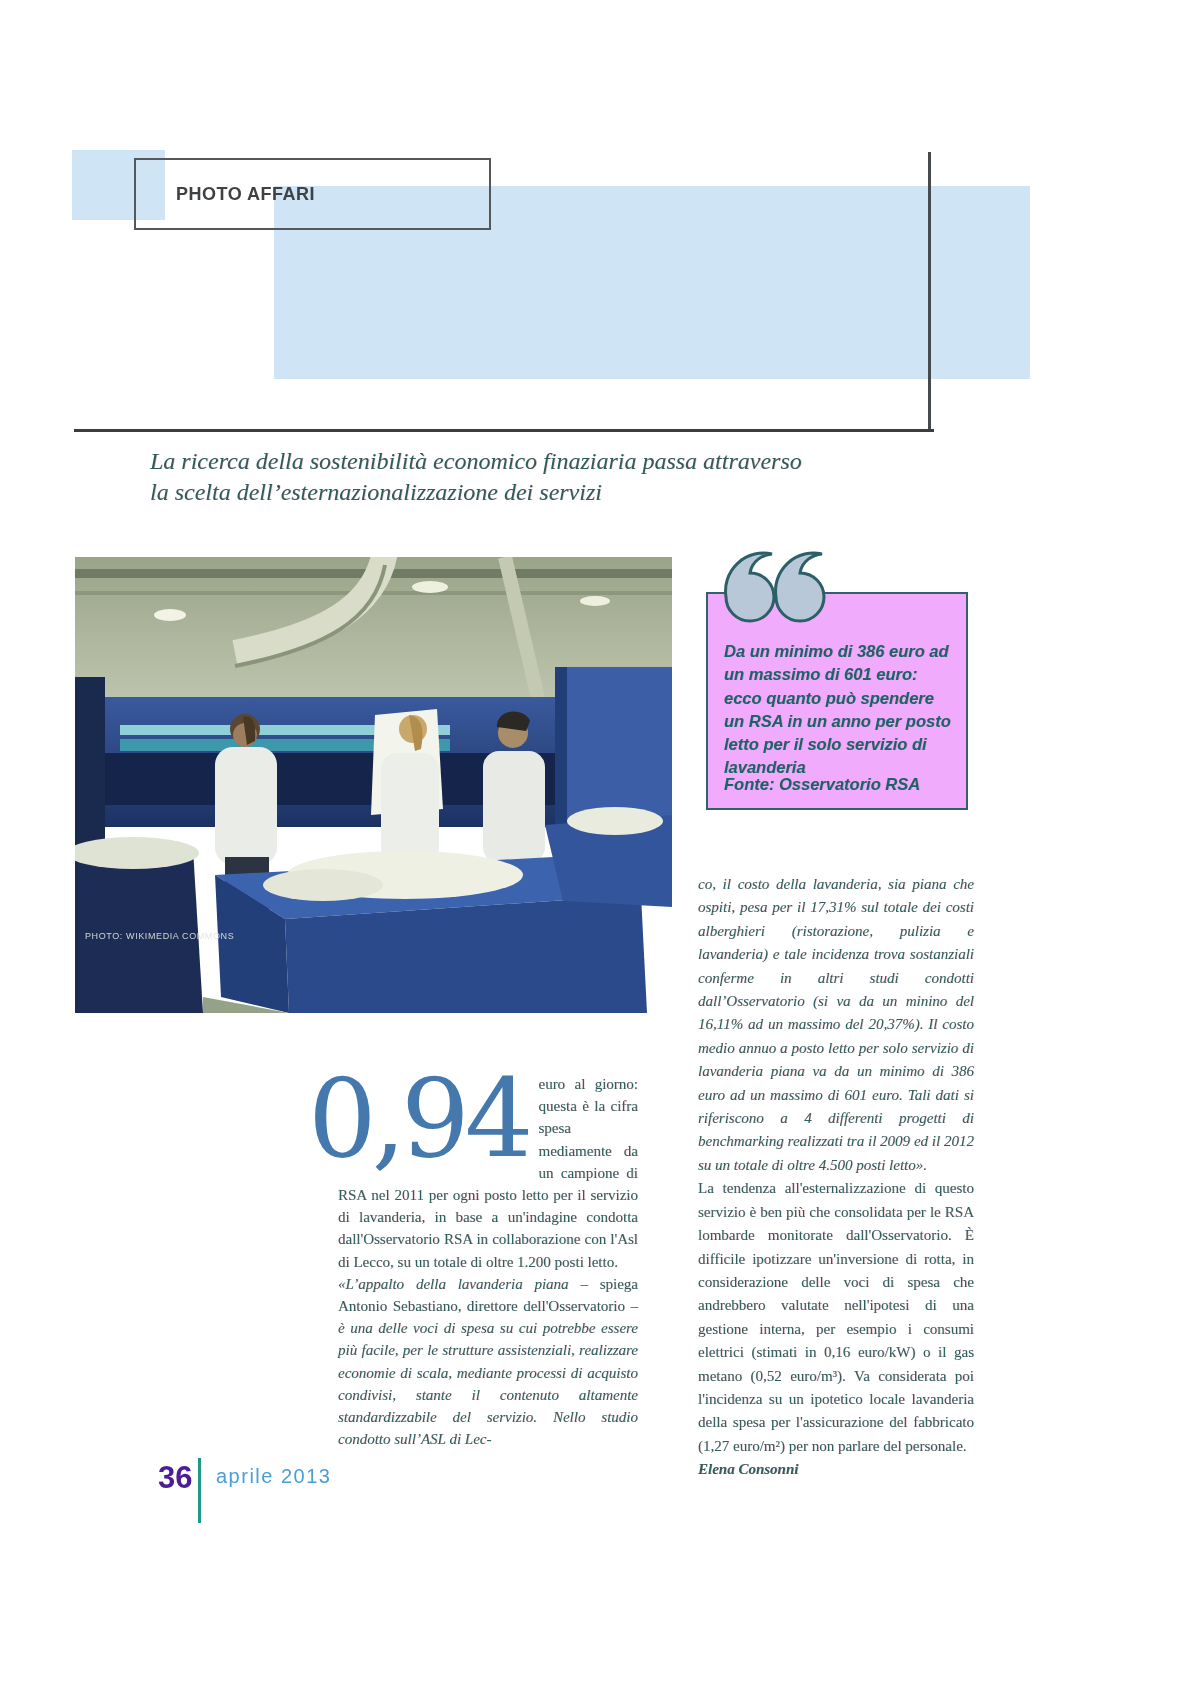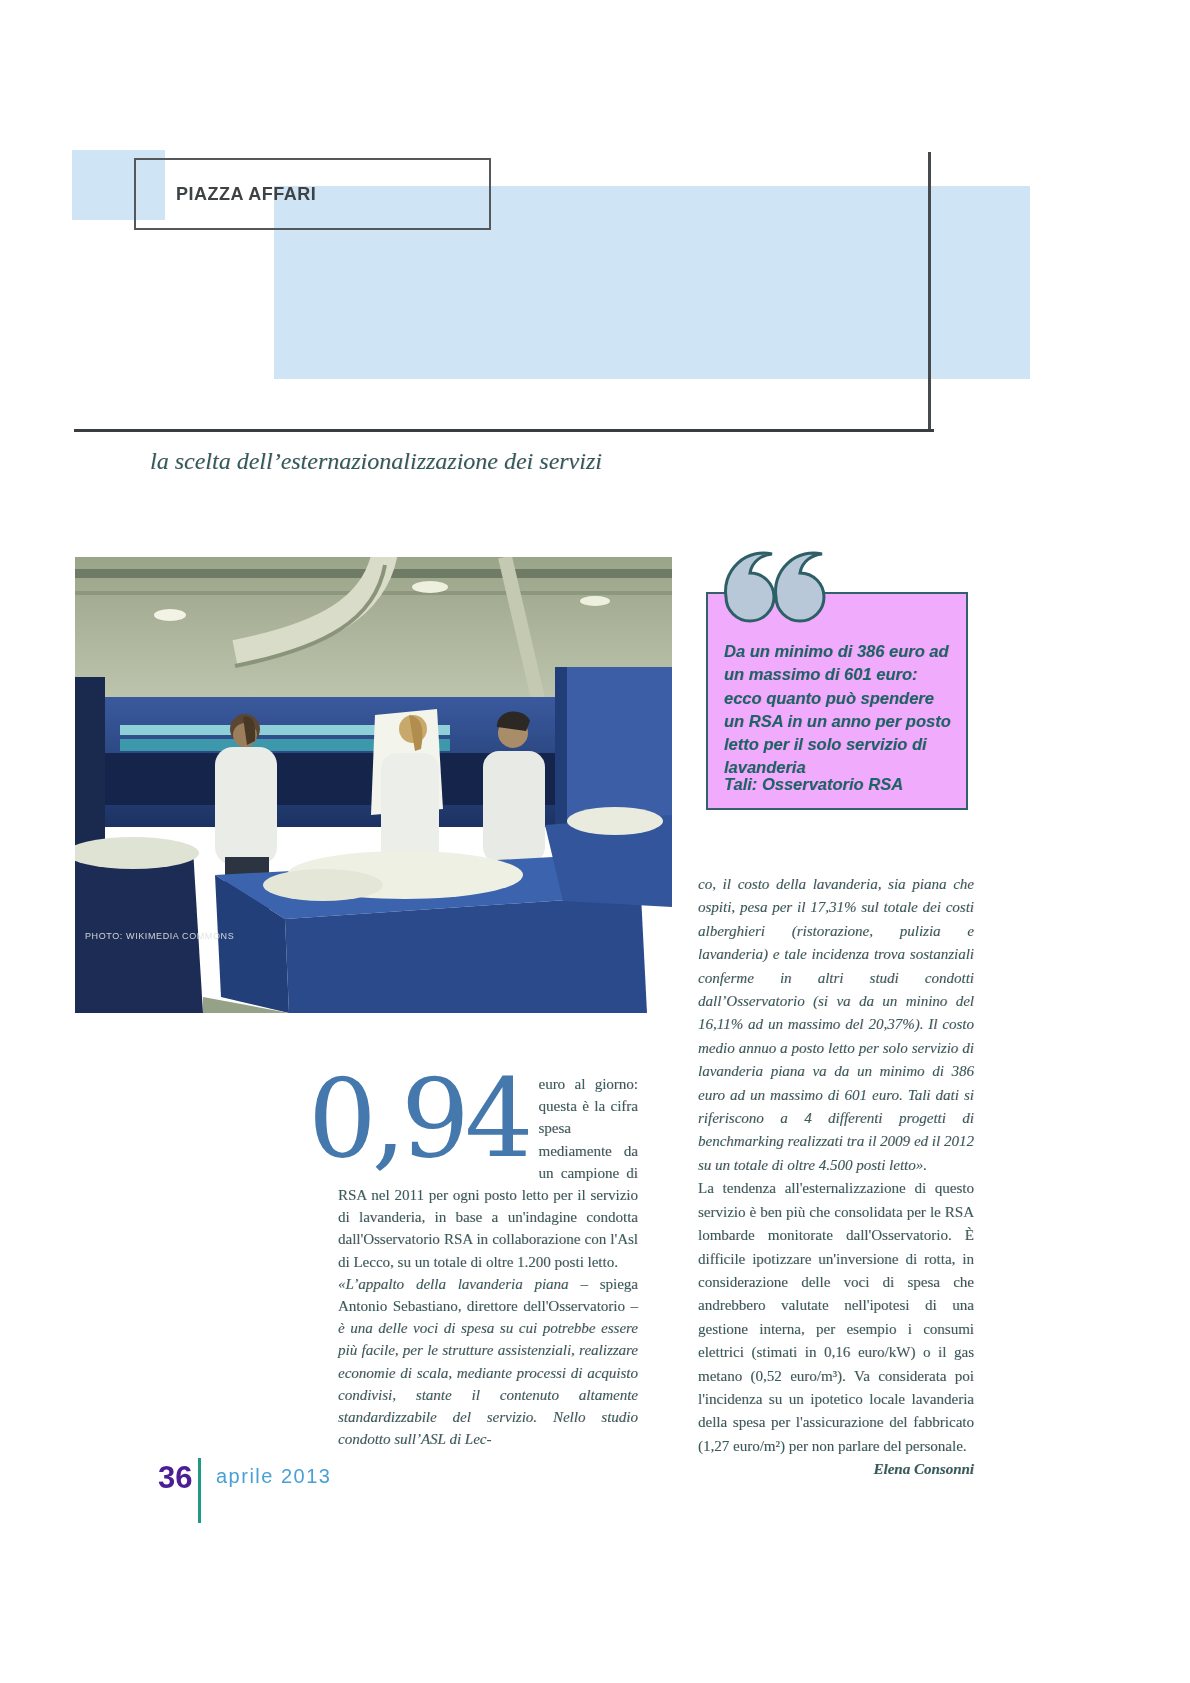--- a/index.html
+++ b/index.html
@@ -69,48 +69,49 @@
   .dropnum{
     float:left;
     font-family:"DejaVu Serif","Liberation Serif",serif;
     font-size:108px;line-height:88px;letter-spacing:-5px;
     color:#4579ad;margin:2px 10px 0 -30px;
     text-shadow:none;
   }
   .run-n{}
   .run-b{font-weight:normal;}
   .run-i{font-style:italic;}
-  .author{text-align:right;font-weight:bold;font-style:italic;margin-top:0;}
+  .author{font-weight:bold;font-style:italic;margin-top:0;}
   
   .page-num{
     position:absolute;left:158px;top:1460px;
     font-family:"Liberation Sans",sans-serif;font-weight:bold;
     font-size:31px;color:#4c1d95;
   }
   .footer-rule{position:absolute;left:198px;top:1458px;width:3px;height:65px;background:#1f9a86;}
   .footer-issue{
     position:absolute;left:216px;top:1465px;
     font-family:"Liberation Sans",sans-serif;font-size:20px;letter-spacing:1.5px;color:#4aa0d4;
   }
 </style>
 </head>
 <body>
 
 <div class="page">
 
   <div class="sq-blue"></div>
   <div class="title-band"></div>
   <div class="kicker-box"></div>
-  <div class="kicker">PIAZZA AFFARI</div>
+  <div class="kicker">PHOTO AFFARI</div>
   <div class="v-rule"></div>
 
 
   <div class="h-rule"></div>
 
   <div class="subtitle">
+    <div>La ricerca della sostenibilità economico finaziaria passa attraverso</div>
     <div>la scelta dell’esternazionalizzazione dei servizi</div>
   </div>
 
   <div class="photo">
     <svg viewBox="0 0 597 456" preserveAspectRatio="none">
       <defs>
         <linearGradient id="ceil" x1="0" y1="0" x2="0" y2="1">
           <stop offset="0" stop-color="#9aa488"></stop>
           <stop offset="1" stop-color="#c9cfba"></stop>
         </linearGradient>
@@ -172,21 +173,21 @@
   </div>
 
   <svg class="quote-glyph" viewBox="0 0 115 80">
     <g stroke="#2c5f66" stroke-width="3" fill="#b9c8d8">
       <path d="M14,48 a24,24 0 1 0 24,-24 c2,-12 12,-18 22,-19 a38,38 0 0 0 -46,43 z"></path>
       <path d="M64,48 a24,24 0 1 0 24,-24 c2,-12 12,-18 22,-19 a38,38 0 0 0 -46,43 z"></path>
     </g>
   </svg>
   <div class="quote-box">
     <div class="quote-text">Da un minimo di 386 euro ad un massimo di 601 euro: ecco quanto può spendere un RSA in un anno per posto letto per il solo servizio di lavanderia</div>
-    <div class="quote-source">Tali: Osservatorio RSA</div>
+    <div class="quote-source">Fonte: Osservatorio RSA</div>
   </div>
 
   <div class="col col-left">
     <p><span class="dropnum">0,94</span><span><span class="run-b">euro al giorno</span><span class="run-n">: questa è la cifra spesa mediamente da un campione di RSA nel 2011 per ogni posto letto per il servizio di lavanderia, in base a un'indagine condotta dall'</span><span class="run-b">Osservatorio RSA</span><span class="run-n"> in collaborazione con l'</span><span class="run-b">Asl di Lecco</span><span class="run-n">, su un totale di oltre 1.200 posti letto.</span></span></p>
     <p><span class="run-i">«L’appalto della lavanderia piana – </span><span class="run-n">spiega </span><span class="run-b">Antonio Sebastiano, direttore dell'Osservatorio – </span><span class="run-i">è una delle voci di spesa su cui potrebbe essere più facile, per le strutture assistenziali, realizzare economie di scala, mediante processi di acquisto condivisi, stante il contenuto altamente standardizzabile del servizio. Nello studio condotto sull’ASL di Lec-</span></p>
   </div>
 
   <div class="col col-right">
     <p><span class="run-i">co, il costo della lavanderia, sia piana che ospiti, pesa per il 17,31% sul totale dei costi alberghieri (ristorazione, pulizia e lavanderia) e tale incidenza trova sostanziali conferme in altri studi condotti dall’Osservatorio (si va da un minino del 16,11% ad un massimo del 20,37%). Il costo medio annuo a posto letto per solo servizio di lavanderia piana va da un minimo di 386 euro ad un massimo di 601 euro. Tali dati si riferiscono a 4 differenti progetti di benchmarking realizzati tra il 2009 ed il 2012 su un totale di oltre 4.500 posti letto».</span></p>
     <p><span class="run-b">La tendenza all'esternalizzazione </span><span class="run-n">di questo servizio è ben più che consolidata per le RSA lombarde  monitorate dall'Osservatorio. È difficile ipotizzare un'inversione di rotta, in considerazione delle  voci di spesa che andrebbero valutate nell'ipotesi di una gestione interna, per esempio i consumi elettrici (stimati in 0,16 euro/kW) o il gas metano (0,52 euro/m³). Va considerata poi l'incidenza su un ipotetico locale lavanderia della spesa per l'assicurazione del fabbricato (1,27 euro/m²) per non parlare del personale.</span></p>

